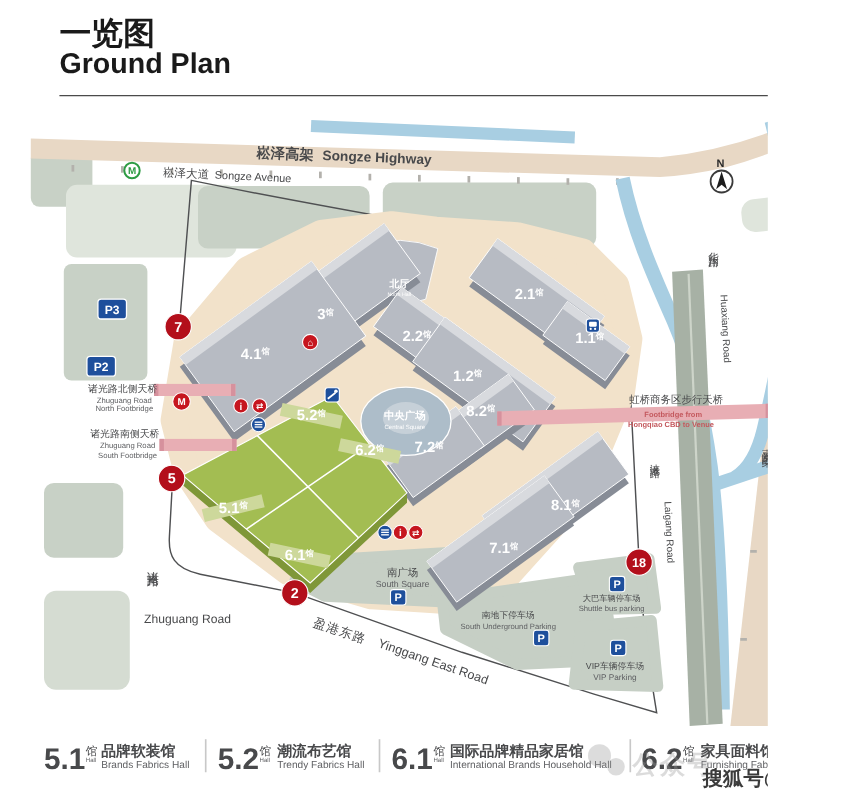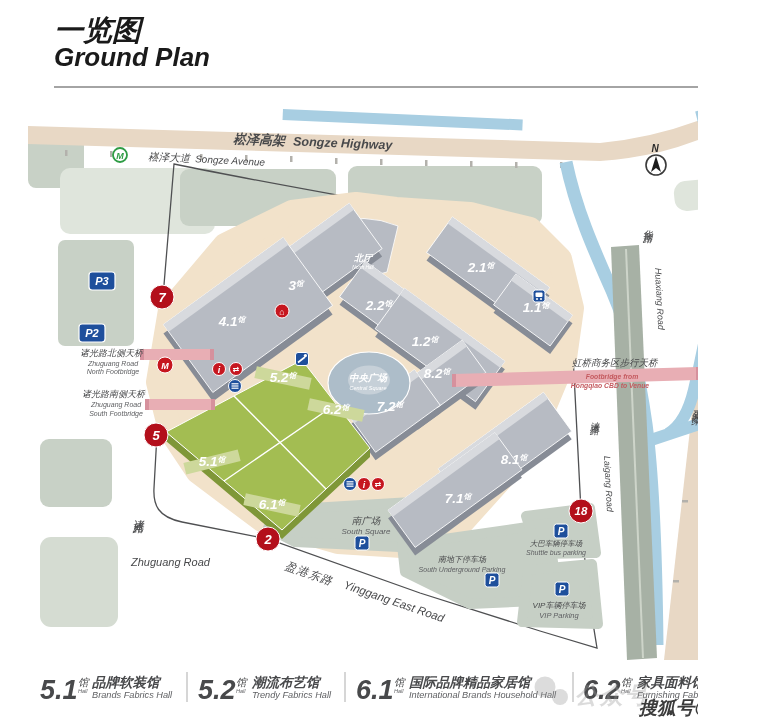--- a/index.html
+++ b/index.html
@@ -1,16 +1,16 @@
 <!DOCTYPE html>
 <html style="--hall_gray: #b7bbc3; --hall_gray_side: #878c96; --hall_gray_band: #d8dade; --hall_green: #a3bd52; --hall_green_side: #7f9738; --hall_green_band: #cdd89b; --road_beige: #e8d8c5; --apron_beige: #f2e2ca; --sage: #c8d1c6; --sage_light: #dfe5dc; --river_blue: #a8cee2; --ring_blue: #adbdc9; --ring_inner: #c6d0d8; --footbridge_pink: #e8aeb4; --marker_red: #b30f1b; --icon_blue: #1e4f9c; --icon_red: #c6161f; --metro_green: #2e9c44; --text_dark: #48494b; --text_gray: #5f6063;"><head>
 <meta charset="utf-8">
 <style>
   html,body{margin:0;padding:0;background:#fff;}
-  #stage{position:relative;width:698px;height:722px;background:#fff;overflow:hidden;font-style:italic;}
+  #stage{position:relative;width:698px;height:722px;background:#fff;overflow:hidden;}
   svg text{font-family:"Liberation Sans","DejaVu Sans",sans-serif;}
   .b{font-weight:bold}
   .mid{text-anchor:middle}
   .end{text-anchor:end}
   .tdark{fill:#48494b}
   .tgray{fill:#5f6063}
   .twhite{fill:#fff}
   .tred{fill:#c4595e}
   .vert{writing-mode:vertical-rl;text-orientation:upright;letter-spacing:2px}
   .hgtop{fill:var(--hall_gray)}

